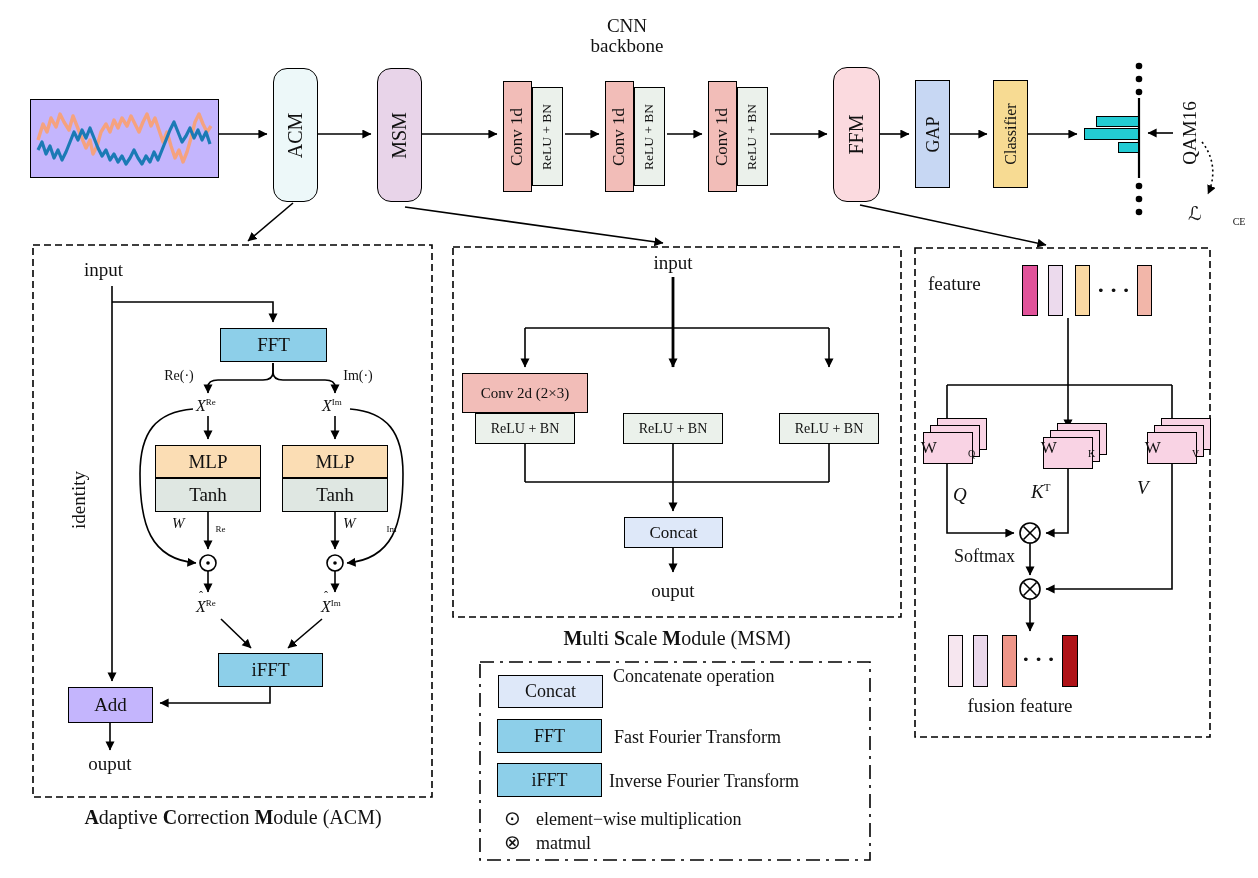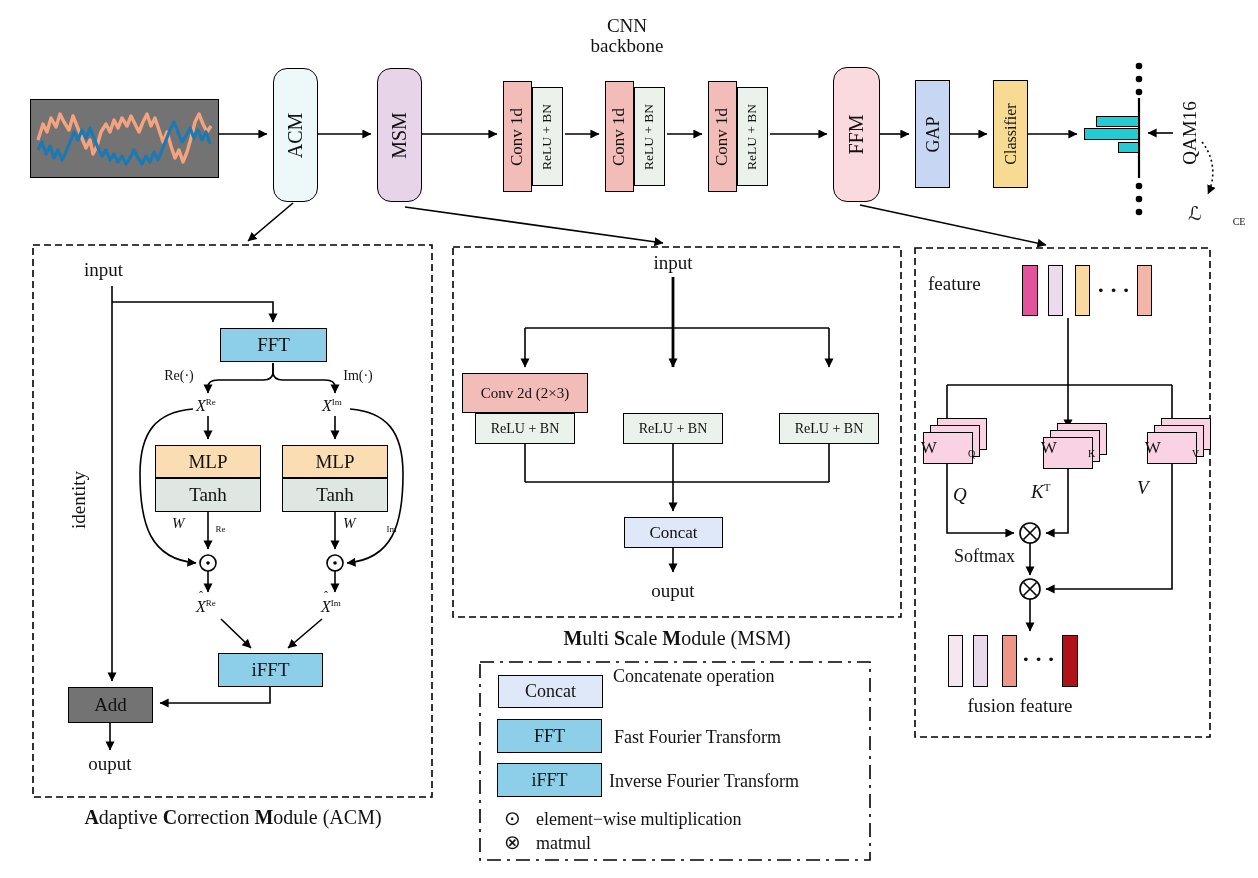--- a/index.html
+++ b/index.html
@@ -1,19 +1,19 @@
 <!DOCTYPE html>
 <html><head>
 <meta charset="utf-8">
 <style>
   html,body{margin:0;padding:0;background:#fff;}
   .canvas{position:relative;width:1258px;height:878px;background:#fff;
           font-family:"Liberation Serif","DejaVu Serif",serif;color:#111;overflow:hidden;}
   .wires{position:absolute;left:0;top:0;z-index:1;}
-  .box{position:absolute;z-index:2;border:1.4px solid #000;display:flex;align-items:center;justify-content:center;box-sizing:border-box;background:#737373;}
+  .box{position:absolute;z-index:2;border:1.4px solid #000;display:flex;align-items:center;justify-content:center;box-sizing:border-box;background:#c4b5fd;}
   .lbl{position:absolute;z-index:3;white-space:nowrap;}
   .vtext{display:flex;align-items:center;justify-content:center;}
   .vtext>span{transform:rotate(-90deg);white-space:nowrap;display:block;}
   .round{border-radius:14px;}
   .acm-fill{background:#EDF8F9;}
   .msm-fill{background:#E8D4E9;}
   .conv-fill{background:#F2BDB8;}
   .relu-fill{background:#EBF1EB;}
   .ffm-fill{background:#FBDADF;}
   .gap-fill{background:#C7D7F3;}

